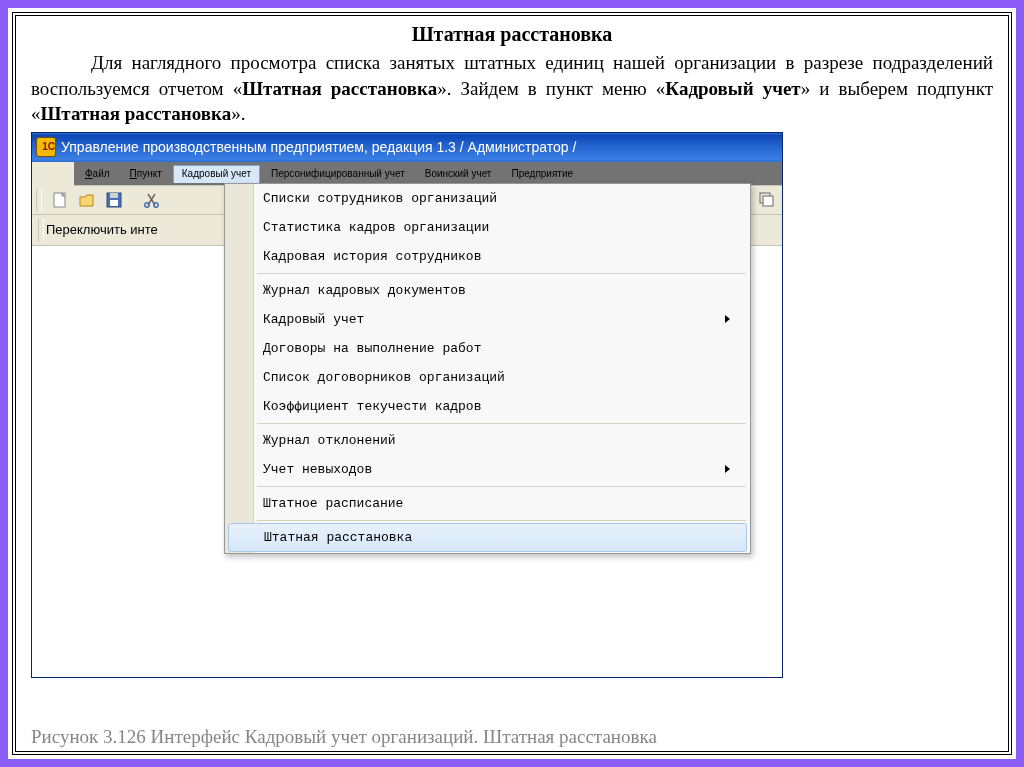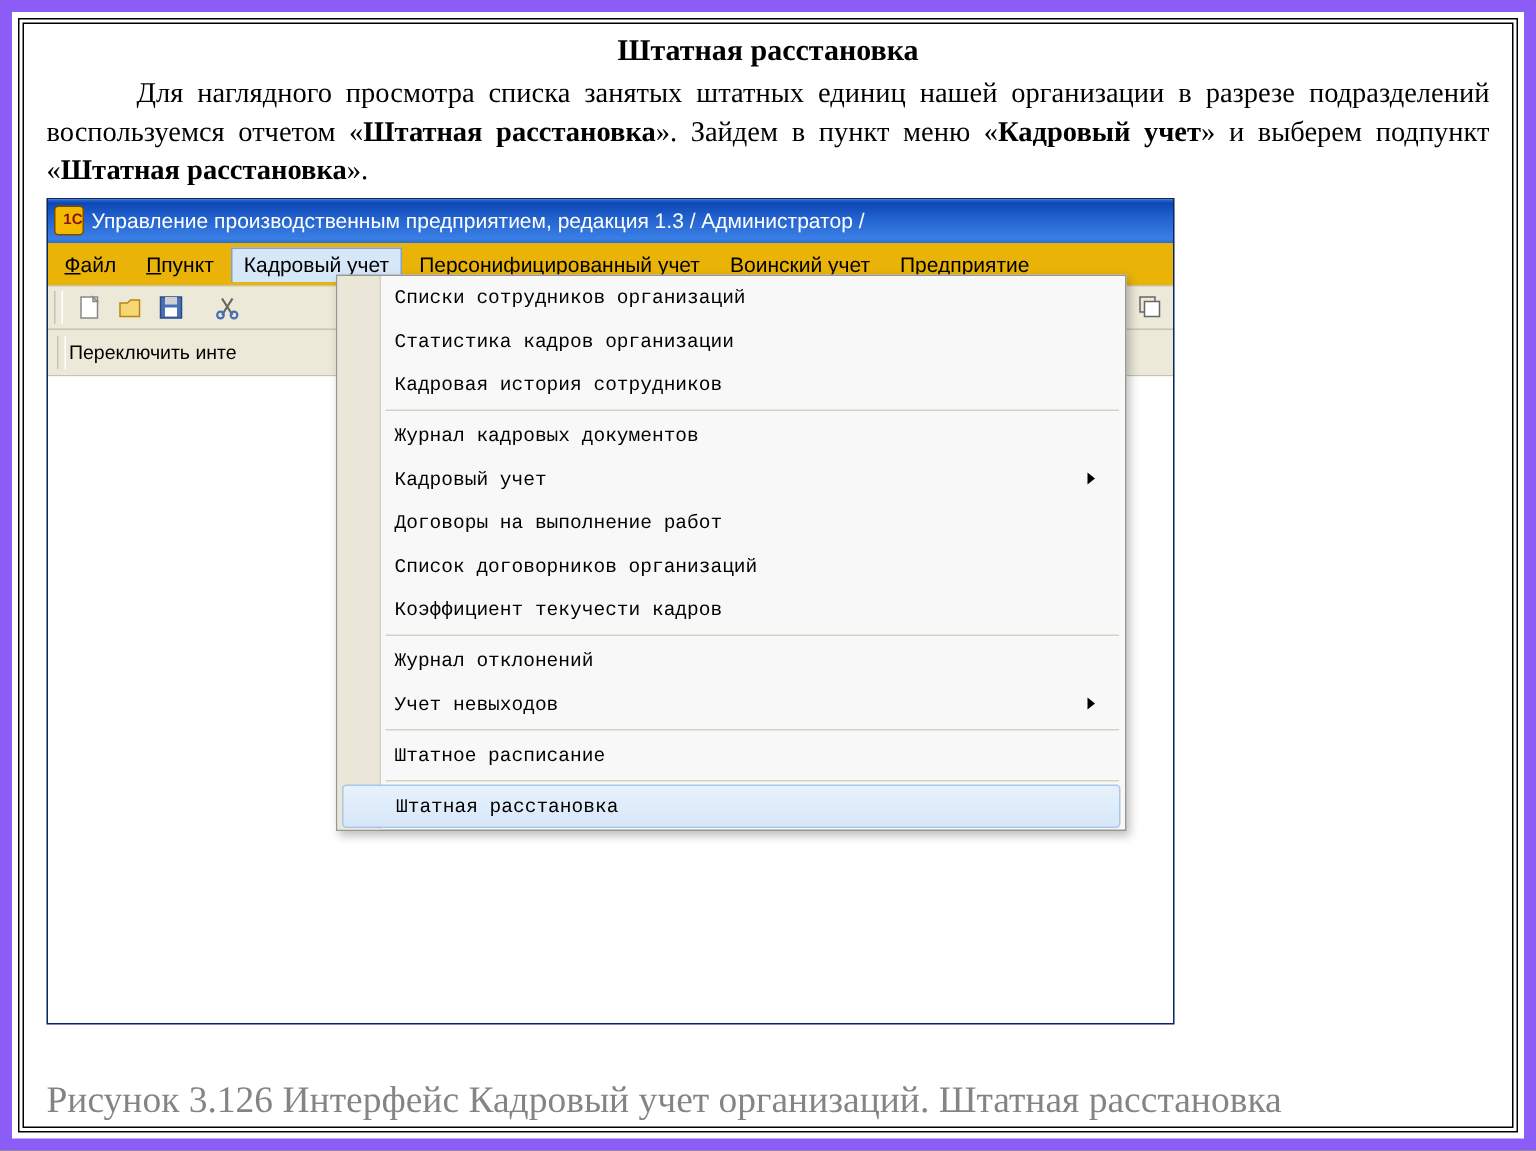--- a/index.html
+++ b/index.html
@@ -72,26 +72,27 @@
     border-radius: 3px;
     margin-right: 5px;
     font-size: 10px;
     color: #8a1111;
     font-weight: bold;
     display: flex;
     align-items: center;
     justify-content: flex-end;
   }
   .menubar {
-    background: #eab308;
+    background: #737373;
     border-bottom: 1px solid #c5c2b8;
     padding: 3px 2px;
     display: flex;
     gap: 2px;
-    font-size: 14px;
+    font-size: 10px;
+    margin-left: 42px;
   }
   .menu-item {
     padding: 3px 9px;
     cursor: default;
   }
   .menu-item.open {
     background: #d6e7f7;
     border: 1px solid #7da2ce;
     border-bottom: none;
     padding: 2px 8px 4px 8px;
@@ -184,21 +185,21 @@
   .arrow {
     width: 0; height: 0;
     border-top: 4px solid transparent;
     border-bottom: 4px solid transparent;
     border-left: 5px solid #000;
   }
   .caption {
     position: absolute;
     bottom: 3px;
     left: 15px;
-    font-size: 25px;
+    font-size: 19px;
     color: #333;
     opacity: 0.6;
     white-space: nowrap;
     overflow: hidden;
     width: 900px;
   }
 </style>
 </head>
 <body>
 

